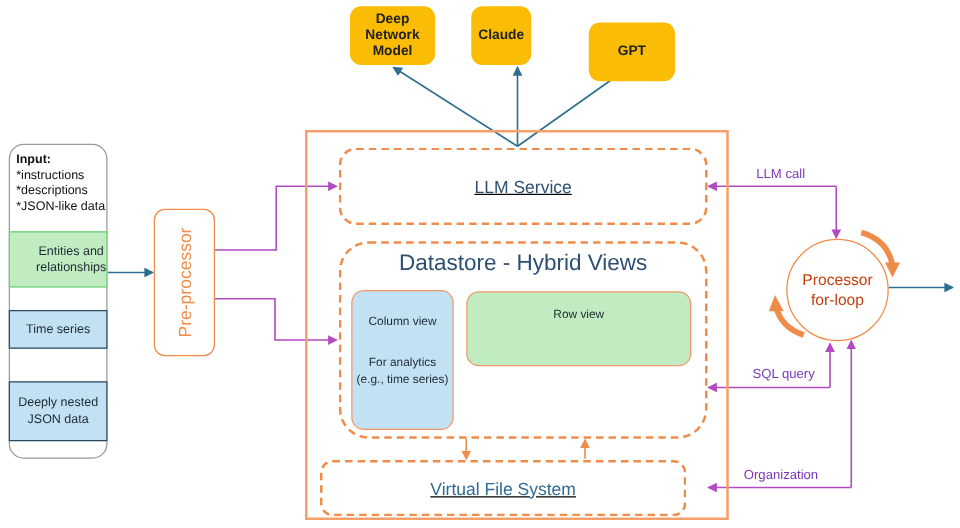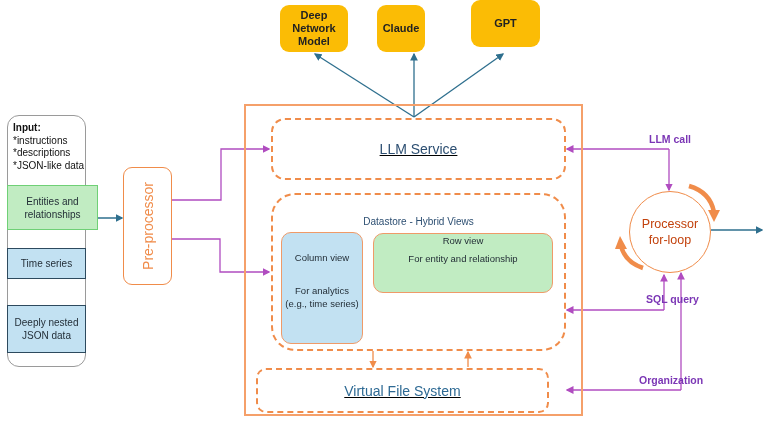--- a/index.html
+++ b/index.html
@@ -20,21 +20,21 @@
   .preproc-label { position:absolute; left:50%; top:50%; transform:translate(-50%,-50%) rotate(-90deg); white-space:nowrap; color:#f08c4a; font-size:14px; }
 
   .outer { border:2px solid #f5a06a; }
   .dashed { border:2px dashed #f08c4a; border-radius:14px;text-decoration:underline; }
   .title-text { color:#2d4f72; text-align:center; }
   .colview { background:#c2e1f2; border:1.5px solid #ef9a68; border-radius:10px; }
   .rowview { background:#c1ecc2; border:1.5px solid #ef9a68; border-radius:10px; }
   .small { font-size:9.5px; color:#1f2a33; text-align:center; line-height:13px; }
 
   .proc-circle { border:1.5px solid #f08c4a; border-radius:50%; background:#fff; display:flex; align-items:center; justify-content:center; text-align:center; color:#c2410c; font-size:12.5px; line-height:16px; }
-  .label-purple { color:#7b36b5; font-weight:bold; font-size:10.5px; white-space:nowrap;margin-left:44px; }
+  .label-purple { color:#7b36b5; font-weight:normal; font-size:10.5px; white-space:nowrap; }
 </style>
 </head>
 <body>
 
 <svg class="lines" viewBox="0 0 768 422">
   <defs>
     <marker id="ahT" markerWidth="6" markerHeight="6" refX="5" refY="3" orient="auto">
         <path d="M0,0 L6,3 L0,6 z" fill="#2e6f8e"></path>
       </marker>
     <marker id="ahP" markerWidth="6" markerHeight="6" refX="5" refY="3" orient="auto">
@@ -75,32 +75,32 @@
 <div class="abs model" style="left:280px;top:5px;width:68px;height:47px;">
   <div>
       <div>Deep</div>
       <div>Network</div>
       <div>Model</div>
     </div>
 </div>
 <div class="abs model" style="left:377px;top:5px;width:48px;height:47px;">
   <span>Claude</span>
 </div>
-<div class="abs model" style="left:471px;top:0;width:69px;height:47px;">
+<div class="abs model" style="left:471px;top:18px;width:69px;height:47px;">
   <span>GPT</span>
 </div>
 
 <div class="abs input-container" style="left:7px;top:115px;width:79px;height:252px;"></div>
 <div class="abs input-label" style="left:13px;top:122px;width:72px;">
   <div><b>Input:</b></div>
   <div>*instructions</div>
   <div>*descriptions</div>
   <div>*JSON-like data</div>
 </div>
-<div class="abs item green" style="left:7px;top:185px;width:91px;height:45px;">
+<div class="abs item green" style="left:7px;top:185px;width:79px;height:45px;justify-content:flex-end;">
   <div>
       <div>Entities and</div>
       <div>relationships</div>
     </div>
 </div>
 <div class="abs item blue" style="left:7px;top:248px;width:79px;height:31px;">
   <span>Time series</span>
 </div>
 <div class="abs item blue" style="left:7px;top:305px;width:79px;height:48px;">
   <div>
@@ -113,33 +113,32 @@
   <span class="preproc-label">Pre-processor</span>
 </div>
 
 <div class="abs outer" style="left:244px;top:104px;width:339px;height:312px;"></div>
 
 <div class="abs dashed" style="left:271px;top:118px;width:295px;height:62px;display:flex;align-items:center;justify-content:center;">
   <span class="title-text" style="font-size:14px;">LLM Service</span>
 </div>
 
 <div class="abs dashed" style="left:271px;top:193px;width:295px;height:158px;border-radius:24px;"></div>
-<div class="abs title-text" style="left:271px;top:216px;width:295px;font-size:10px;">Datastore - Hybrid Views</div>
+<div class="abs title-text" style="left:271px;top:200px;width:295px;font-size:18px;">Datastore - Hybrid Views</div>
 
 <div class="abs colview" style="left:281px;top:232px;width:82px;height:112px;">
   <div class="small" style="margin-top:18px;">Column view</div>
   <div class="small" style="margin-top:20px;">
     <div>For analytics</div>
     <div>(e.g., time series)</div>
   </div>
 </div>
 
 <div class="abs rowview" style="left:373px;top:233px;width:180px;height:60px;">
-  <div class="small" style="">Row view</div>
-  <div class="small" style="margin-top:5px;">For entity and relationship</div>
+  <div class="small" style="margin-top:11px;">Row view</div>
 </div>
 
 <div class="abs dashed" style="left:256px;top:368px;width:293px;height:45px;border-radius:10px;display:flex;align-items:center;justify-content:center;">
   <span class="title-text" style="font-size:14px;color:#2e6a94;">Virtual File System</span>
 </div>
 
 <div class="abs proc-circle" style="left:629px;top:191px;width:82px;height:82px;">
   <div>
       <div>Processor</div>
       <div>for-loop</div>

